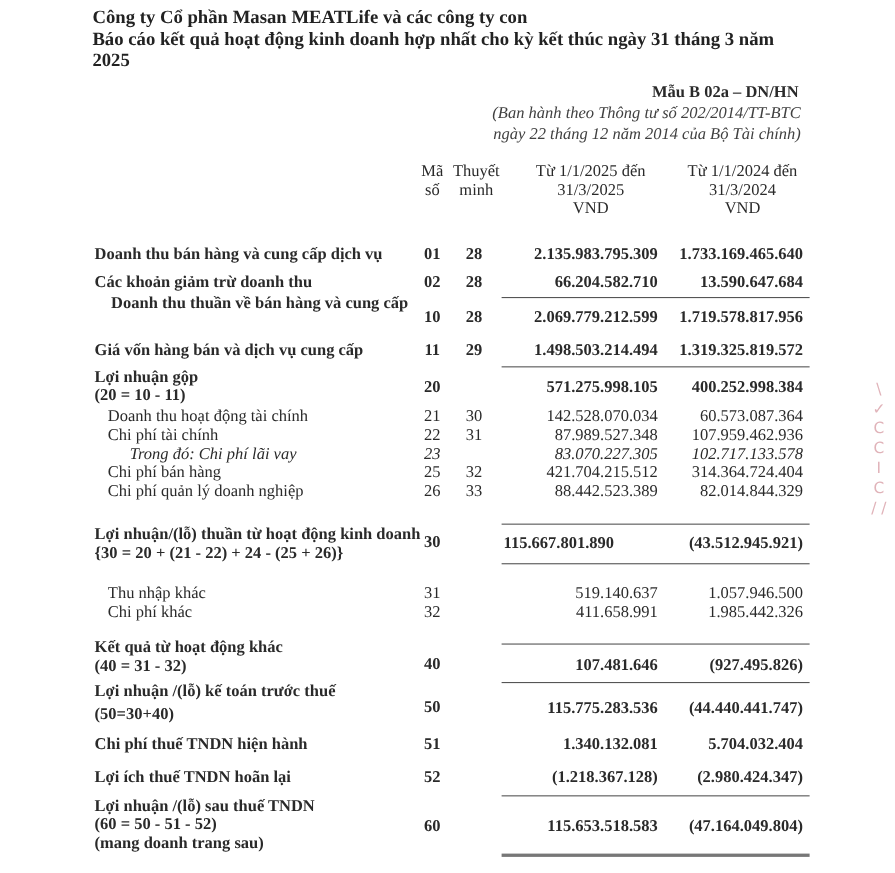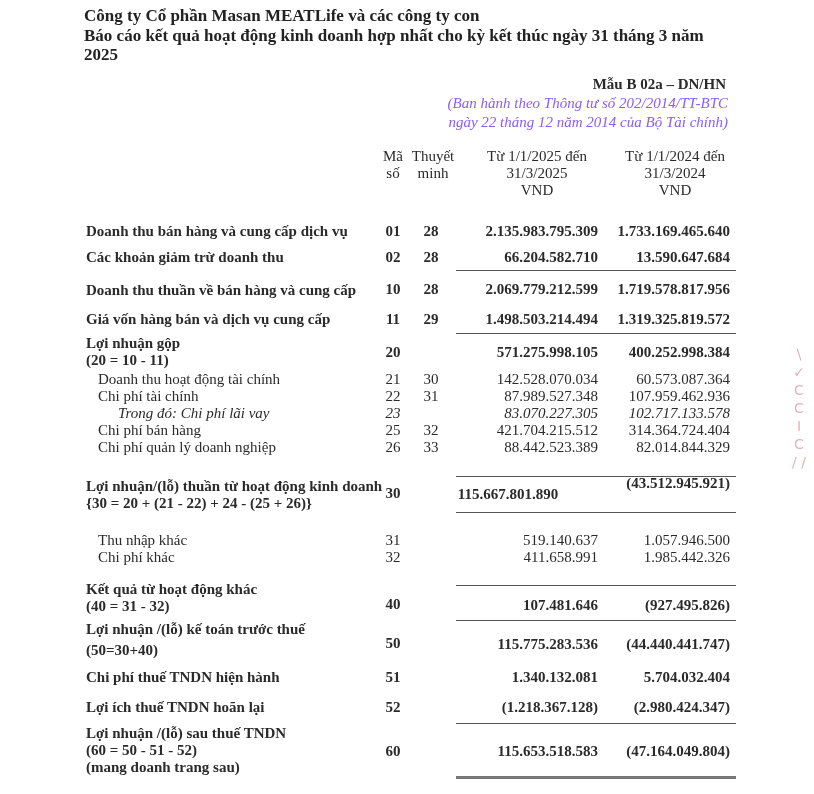--- a/index.html
+++ b/index.html
@@ -1,21 +1,21 @@
 <!DOCTYPE html>
 <html><head>
 <meta charset="utf-8">
 <style>
   html, body { margin:0; padding:0; background:#ffffff; }
   body { width:814px; height:794px; position:relative; overflow:hidden;
          font-family:"Liberation Serif", "DejaVu Serif", serif; color:#2a2a2a; }
   .abs { position:absolute; }
   .title { left:84px; font-weight:bold; font-size:17px; line-height:19px; color:#222; }
   .form-code { right:88px; top:76px; font-weight:bold; font-size:15px; text-align:right;margin-left:44px; }
-  .form-note { right:86px; font-style:italic; font-size:15px; text-align:right; color:#8b5cf6; line-height:19px; }
+  .form-note { right:86px; font-style:italic; font-size:15px; text-align:right; color:#404040; line-height:19px; }
   .hdr { font-weight:normal; font-size:15px; line-height:17px; text-align:center; }
   .lbl { left:86px; font-size:15px; line-height:17px; }
   .b { font-weight:bold; }
   .i { font-style:italic; }
   .code { width:30px; text-align:center; font-size:15px; left:378px; }
   .note { width:30px; text-align:center; font-size:15px; left:416px; }
   .v1 { right:216px; text-align:right; font-size:15px; width:180px; }
   .v2 { right:84px; text-align:right; font-size:15px; width:180px; }
   .rule { left:456px; width:280px; height:1px; background:#555; }
   .rule.dbl { height:3px; background:#777; }
@@ -58,21 +58,21 @@
 <div class="abs v1 b" style="top:223px;">2.135.983.795.309</div>
 <div class="abs v2 b" style="top:223px;">1.733.169.465.640</div>
 
 <div class="abs lbl b" style="top:249px;">Các khoản giảm trừ doanh thu</div>
 <div class="abs code b" style="top:249px;">02</div>
 <div class="abs note b" style="top:249px;">28</div>
 <div class="abs v1 b" style="top:249px;">66.204.582.710</div>
 <div class="abs v2 b" style="top:249px;">13.590.647.684</div>
 <div class="abs rule" style="top:270px;"></div>
 
-<div class="abs lbl b" style="top:282px;">
+<div class="abs lbl b" style="top:268px;margin-left:15px;">
   <div>Doanh thu thuần về bán hàng và cung cấp</div>
 </div>
 <div class="abs code b" style="top:281px;">10</div>
 <div class="abs note b" style="top:281px;">28</div>
 <div class="abs v1 b" style="top:281px;">2.069.779.212.599</div>
 <div class="abs v2 b" style="top:281px;">1.719.578.817.956</div>
 
 <div class="abs lbl b" style="top:311px;">Giá vốn hàng bán và dịch vụ cung cấp</div>
 <div class="abs code b" style="top:311px;">11</div>
 <div class="abs note b" style="top:311px;">29</div>
@@ -117,21 +117,21 @@
 <div class="abs v1" style="top:439px;">88.442.523.389</div>
 <div class="abs v2" style="top:439px;">82.014.844.329</div>
 <div class="abs rule" style="top:476px;"></div>
 
 <div class="abs lbl b" style="top:478px;">
   <div>Lợi nhuận/(lỗ) thuần từ hoạt động kinh doanh</div>
   <div>{30 = 20 + (21 - 22) + 24 - (25 + 26)}</div>
 </div>
 <div class="abs code b" style="top:485px;">30</div>
 <div class="abs v1 b" style="top:486px;text-align:center;">115.667.801.890</div>
-<div class="abs v2 b" style="top:475px;margin-left:20px;">(43.512.945.921)</div>
+<div class="abs v2 b" style="top:486px;margin-left:20px;">(43.512.945.921)</div>
 <div class="abs rule" style="top:512px;"></div>
 
 <div class="abs lbl" style="top:532px; left:98px;">Thu nhập khác</div>
 <div class="abs code" style="top:532px;">31</div>
 <div class="abs v1" style="top:532px;">519.140.637</div>
 <div class="abs v2" style="top:532px;">1.057.946.500</div>
 
 <div class="abs lbl" style="top:549px; left:98px;">Chi phí khác</div>
 <div class="abs code" style="top:549px;">32</div>
 <div class="abs v1" style="top:549px;">411.658.991</div>

